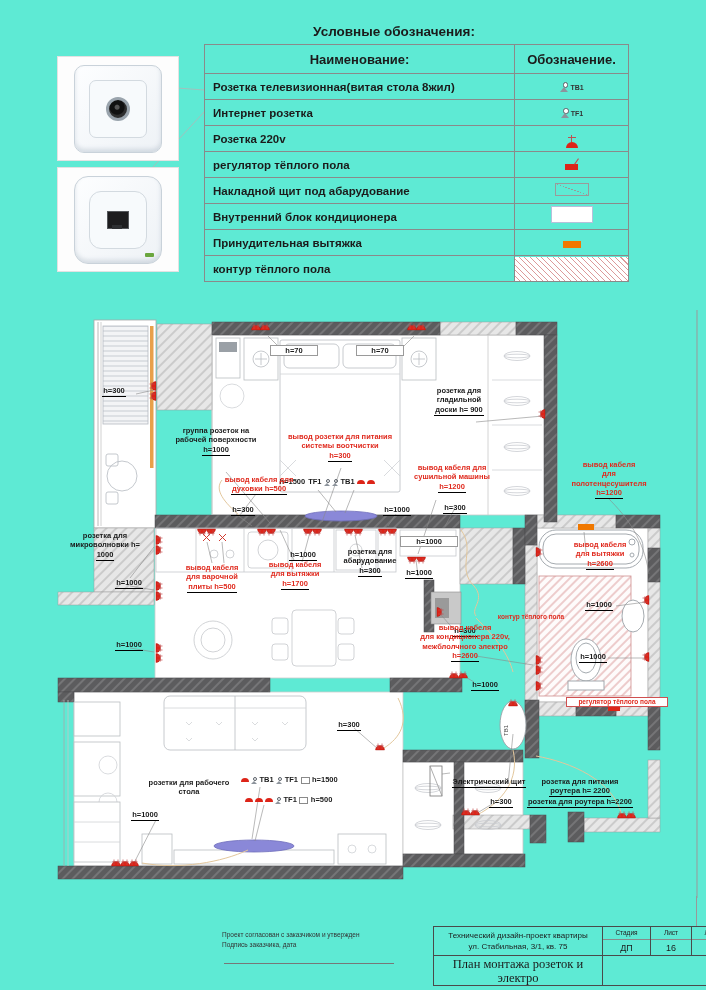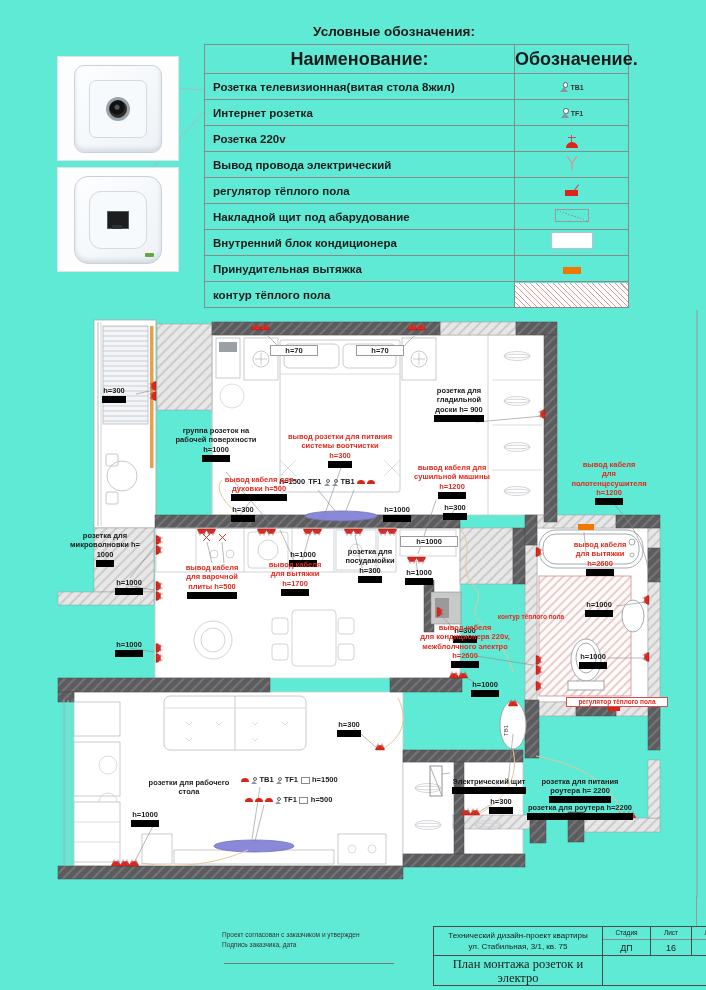--- a/index.html
+++ b/index.html
@@ -4,21 +4,21 @@
 <style>
   html,body{margin:0;padding:0;background:#fff;}
   .page{position:relative;width:706px;height:990px;background:#5eead4;overflow:hidden;
         font-family:"Liberation Sans",sans-serif;color:#1b1b1b;padding-left:8px;}
   
   .legend-title{position:absolute;left:204px;top:24px;width:380px;text-align:center;
                 font-size:13.5px;font-weight:bold;}
   table.legend{position:absolute;left:204px;top:44px;width:424px;border-collapse:collapse;
                table-layout:fixed;}
   table.legend th,table.legend td{border:1px solid #8a8a8a;padding:0;}
-  table.legend th{height:28px;font-size:18px;font-weight:bold;}
+  table.legend th{height:28px;font-size:13px;font-weight:bold;}
   table.legend td.lname{height:25px;font-size:11.5px;font-weight:bold;padding-left:8px;}
   table.legend td.lsym{text-align:center;vertical-align:middle;}
   col.c-name{width:310px;} col.c-sym{width:114px;}
   
   .p-ic{display:inline-block;position:relative;width:9px;height:10px;margin:0 1px;vertical-align:middle;}
   .p-ic::before{content:"";position:absolute;left:2.5px;top:0;width:3.5px;height:3.5px;
                 border:1px solid #5a6068;border-radius:50%;background:#fff;}
   .p-ic::after{content:"";position:absolute;left:0;bottom:0;width:0;height:0;
                border-left:4.5px solid transparent;border-right:4.5px solid transparent;
                border-bottom:5px solid #8d949c;}
@@ -50,21 +50,21 @@
   .rj45{width:20px;height:16px;background:#1d1d1f;border:1px solid #55585c;position:relative;}
   .rj45::after{content:"";position:absolute;left:4px;bottom:-1px;width:10px;height:4px;background:#2e3033;}
   .brandmark{position:absolute;right:7px;bottom:6px;width:9px;height:4px;background:#6aa63e;border-radius:1px;}
   
   #plan{position:absolute;left:56px;top:310px;width:645px;height:588px;}
   #plan svg{position:absolute;left:0;top:0;}
   #plan-labels{position:absolute;left:0;top:0;width:645px;height:588px;pointer-events:none;}
   .lbl{position:absolute;text-align:center;font-size:7.5px;font-weight:bold;line-height:1.25;}
   .lbl.red{color:#e02a1e;} .lbl.blk{color:#1b1b1b;}
   .lbl .ln{display:block;white-space:nowrap;}
-  .lbl .ln span.u{display:inline-block;border-bottom:7px solid #000000;padding:0 1px 0.5px 1px;text-align:right;}
+  .lbl .ln span.u{display:inline-block;border-bottom:1px solid #000000;padding:0 1px 0.5px 1px;text-align:right;}
   .lbl.boxed{border:1px solid #9a9a9a;background:#fff;padding:0 2px;}
   .lbl.rboxed{border:1px solid #d05050;background:#fff;padding:0 2px;}
   .pt{display:inline-block;margin:0 1.5px;vertical-align:middle;white-space:nowrap;}
   .pi{display:inline-block;position:relative;width:6px;height:7px;margin:0 1px;vertical-align:middle;}
   .pi::before{content:"";position:absolute;left:1.5px;top:0;width:2.5px;height:2.5px;
               border:0.9px solid #5a6068;border-radius:50%;}
   .pi::after{content:"";position:absolute;left:0;bottom:0;width:0;height:0;
              border-left:3px solid transparent;border-right:3px solid transparent;
              border-bottom:3.5px solid #8d949c;}
   .si{display:inline-block;width:8px;height:4px;background:#dd2418;border-radius:8px 8px 0 0;
@@ -116,28 +116,20 @@
           <td class="lname">Розетка телевизионная(витая стола 8жил)</td>
           <td class="lsym"><span class="p-ic"></span><span class="sym-label">ТВ1</span></td>
         </tr>
         <tr>
           <td class="lname">Интернет розетка</td>
           <td class="lsym"><span class="p-ic"></span><span class="sym-label">TF1</span></td>
         </tr>
         <tr>
           <td class="lname">Розетка 220v</td>
           <td class="lsym"><span class="dome-lg"></span></td>
-        </tr>
-        <tr>
-          <td class="lname">Вывод провода электрический</td>
-          <td class="lsym"><svg width="18" height="18">
-              <g stroke="#e09090" stroke-width="1.2" fill="none">
-                <path d="M4,2 L9,9 M14,2 L9,9 M9,9 L9,16"></path>
-              </g>
-            </svg></td>
         </tr>
         <tr>
           <td class="lname">регулятор тёплого пола</td>
           <td class="lsym"><span class="reg-ic"></span></td>
         </tr>
         <tr>
           <td class="lname">Накладной щит под абарудование</td>
           <td class="lsym"><span class="panel-ic"></span></td>
         </tr>
         <tr>
@@ -511,21 +503,21 @@
           <div class="ln"><span>h=1000</span></div>
         </div>
         <div class="lbl blk" style="left: 166px; top: 195px; width: 42px;">
           <div class="ln"><span class="u">h=300</span></div>
         </div>
         <div class="lbl blk" style="left: 224px; top: 240px; width: 46px;">
           <div class="ln"><span class="u">h=1000</span></div>
         </div>
         <div class="lbl blk" style="left: 270px; top: 237px; width: 88px;">
           <div class="ln"><span>розетка для</span></div>
-          <div class="ln"><span>посудамойки</span></div>
+          <div class="ln"><span>абарудование</span></div>
           <div class="ln"><span class="u">h=300</span></div>
         </div>
         <div class="lbl blk" style="left: 50px; top: 268px; width: 46px;">
           <div class="ln"><span class="u">h=1000</span></div>
         </div>
         <div class="lbl blk" style="left: 50px; top: 330px; width: 46px;">
           <div class="ln"><span class="u">h=1000</span></div>
         </div>
         <div class="lbl blk" style="left: 340px; top: 258px; width: 46px;">
           <div class="ln"><span class="u">h=1000</span></div>

